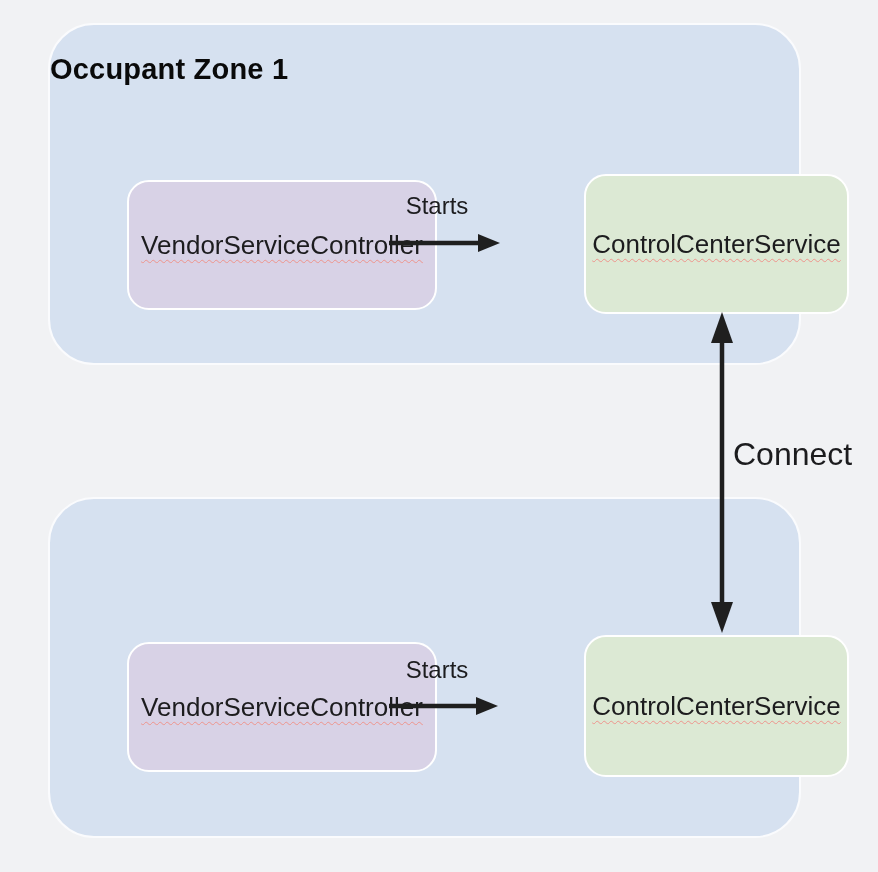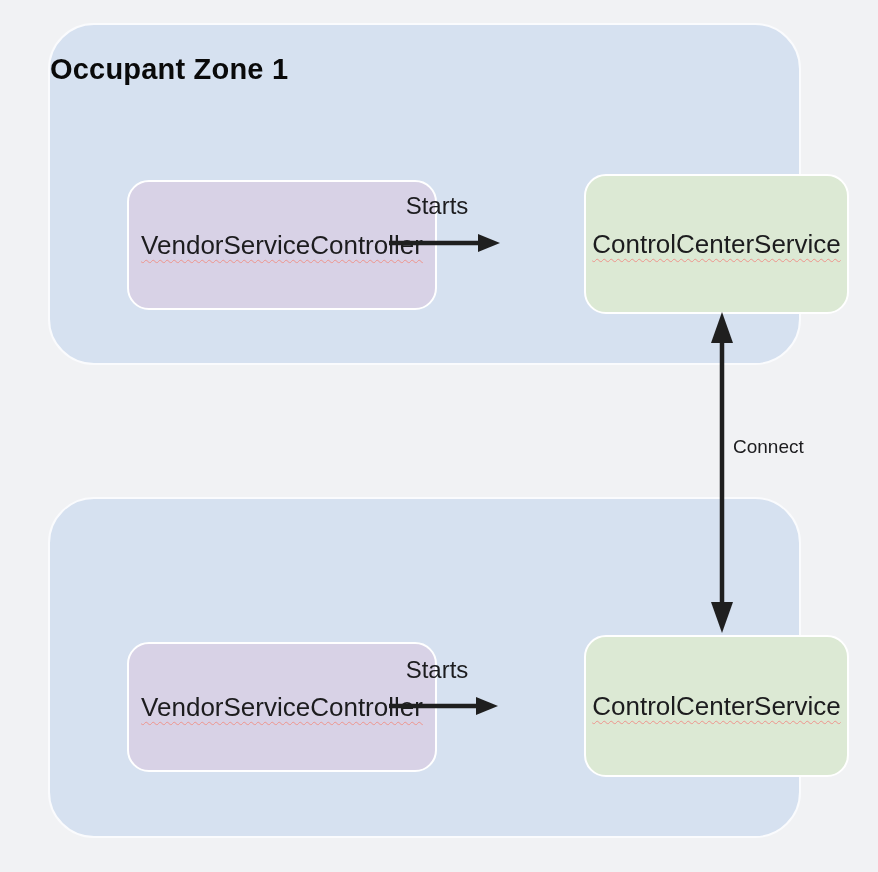--- a/index.html
+++ b/index.html
@@ -66,21 +66,21 @@
 
   .edge-label{
     position:absolute;
     color:var(--text);
     font-size:24px;line-height:1.15;
     white-space:nowrap;
   }
   .starts-label{left:387px;width:100px;text-align:center;}
   .starts-label-1{top:192px;}
   .starts-label-2{top:656px;}
-  .connect-label{left:733px;top:436px;font-size:19px;}
+  .connect-label{left:733px;top:436px;font-size:32px;}
 
   #arrow-layer{
     position:absolute;left:0;top:0;width:878px;height:872px;
     pointer-events:none;
   }
   .arrow-line{stroke:var(--arrow);stroke-width:4.5px;}
   .arrow-head{fill:var(--arrow);stroke:none;}
 </style>
 </head>
 <body>

